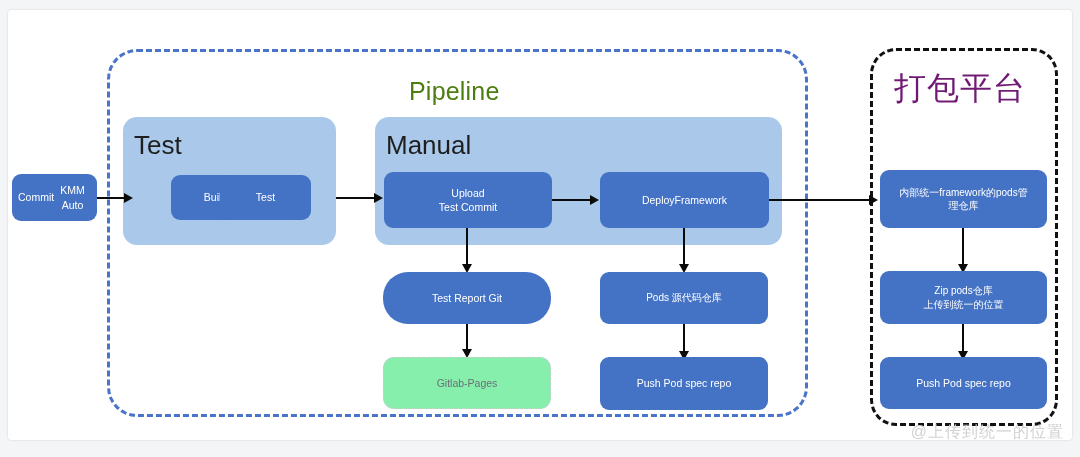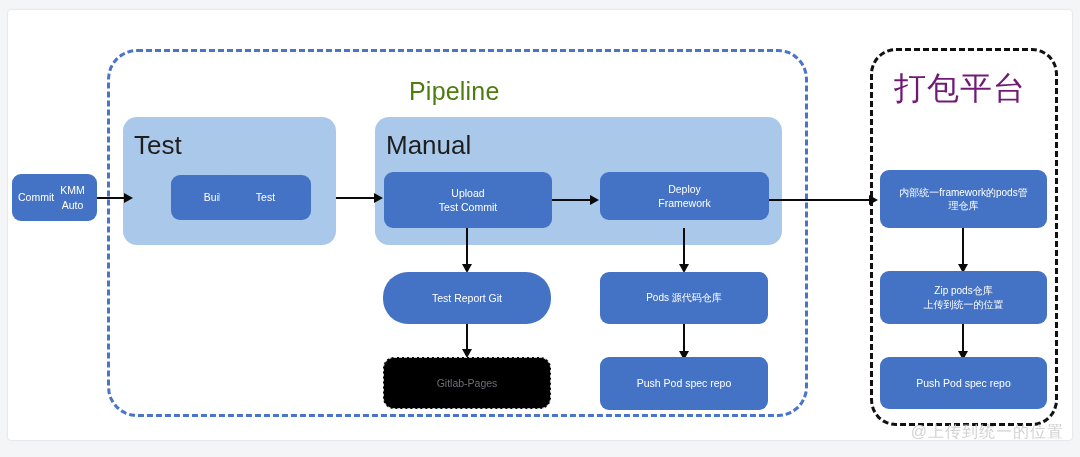--- a/index.html
+++ b/index.html
@@ -91,21 +91,21 @@
     box-sizing: border-box;
     padding: 2px 6px;
   }
   .node.inner {
     background: #4472c4;
   }
   .node.small-cn {
     font-size: 10px;
   }
   .node.dashed-ghost {
-    background: #000000;
+    background: #86efac;
     border: 1px dashed #c9ccd1;
     color: #6b6f76;
     border-radius: 11px;
   }
 
   
   .conn {
     position: absolute;
     background: #0a0a0a;
   }
@@ -171,21 +171,21 @@
   <div class="arrowhead right" style="left:374px; top:193px;"></div>
 
   <div class="node" style="left:384px; top:172px; width:168px; height:56px; flex-direction:column;">
     <span>Upload</span>
     <span>Test Commit</span>
   </div>
 
   <div class="conn h" style="left:552px; top:199px; width:40px;"></div>
   <div class="arrowhead right" style="left:590px; top:195px;"></div>
 
-  <div class="node" style="left:600px; top:172px; width:169px; height:48px; flex-direction:column;">
+  <div class="node" style="left:600px; top:172px; width:169px; height:56px; ">
     <span>Deploy</span>
     <span>Framework</span>
   </div>
 
   <div class="conn h" style="left:769px; top:199px; width:102px;"></div>
   <div class="arrowhead right" style="left:869px; top:195px;"></div>
 
   <div class="conn v" style="left:466px; top:228px; width:2px; height:38px;"></div>
   <div class="arrowhead down" style="left:462px; top:264px;"></div>
 

